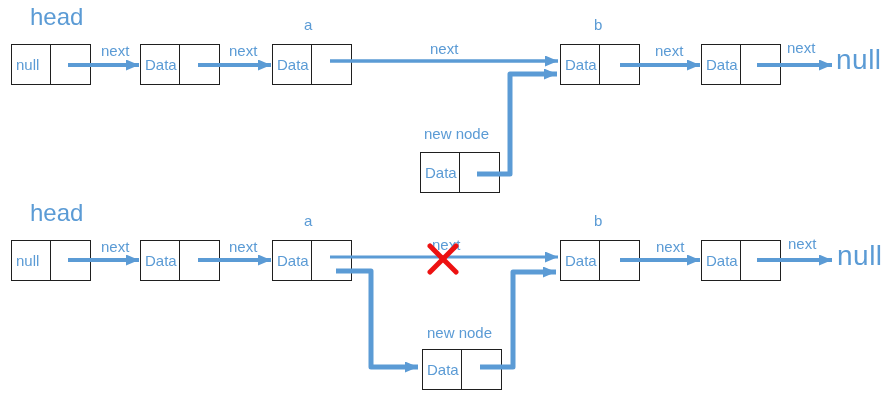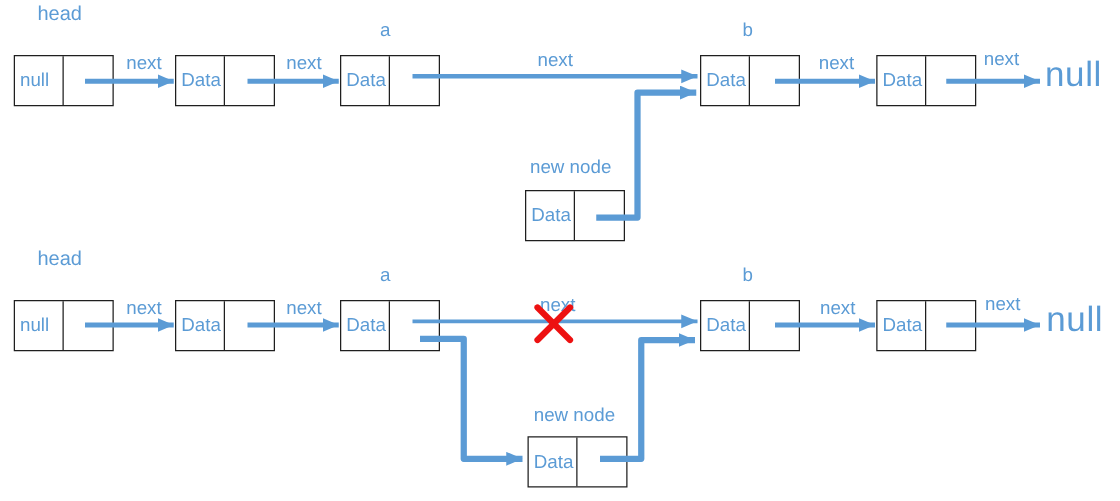--- a/index.html
+++ b/index.html
@@ -6,21 +6,21 @@
   body{width:896px;height:401px;position:relative;overflow:hidden;
        font-family:"Liberation Sans",sans-serif;}
   .stage{position:absolute;left:0;top:0;width:896px;height:401px;}
   svg.wires{position:absolute;left:0;top:0;pointer-events:none;}
   .node{position:absolute;width:80px;height:41px;border:1.5px solid #1f1f1f;
         display:flex;background:#fff;box-sizing:border-box;}
   .cell{flex:1 1 50%;display:flex;align-items:center;box-sizing:border-box;}
   .cell.data{border-right:1.5px solid #1f1f1f;padding-left:4px;
              color:#5b9bd5;font-size:15px;}
   .lbl{position:absolute;color:#5b9bd5;font-size:15px;white-space:nowrap;}
-  .lbl.head{font-size:16px;}
+  .lbl.head{font-size:24px;}
   .lbl.terminal{font-size:28px;letter-spacing:0.5px;}
 </style>
 </head>
 <body>
 
 <div class="stage">
 
   <div class="lbl head" style="left:30px;top:3px">head</div>
 
   <div class="node" style="left:11px;top:44px">

